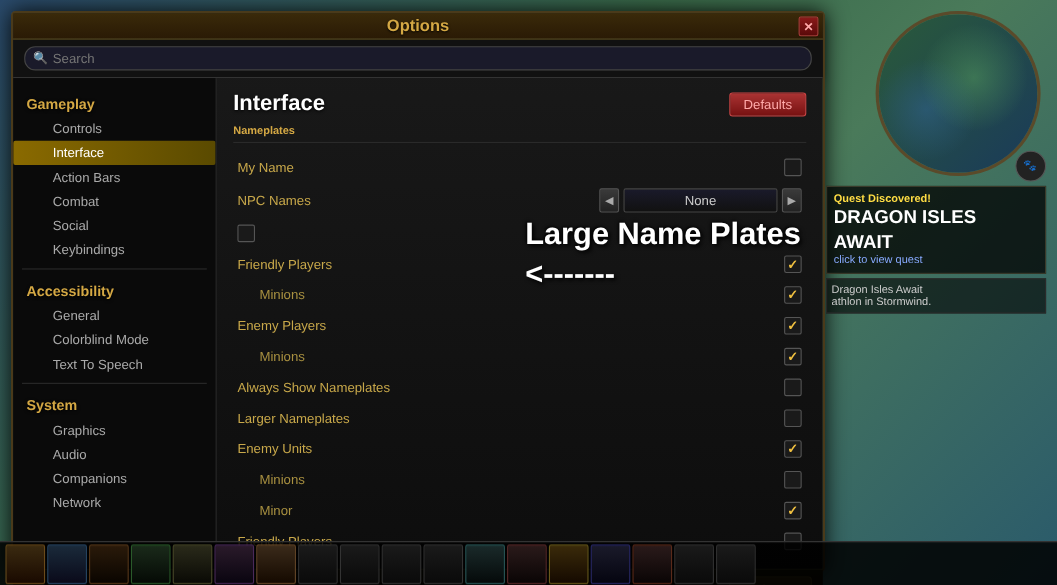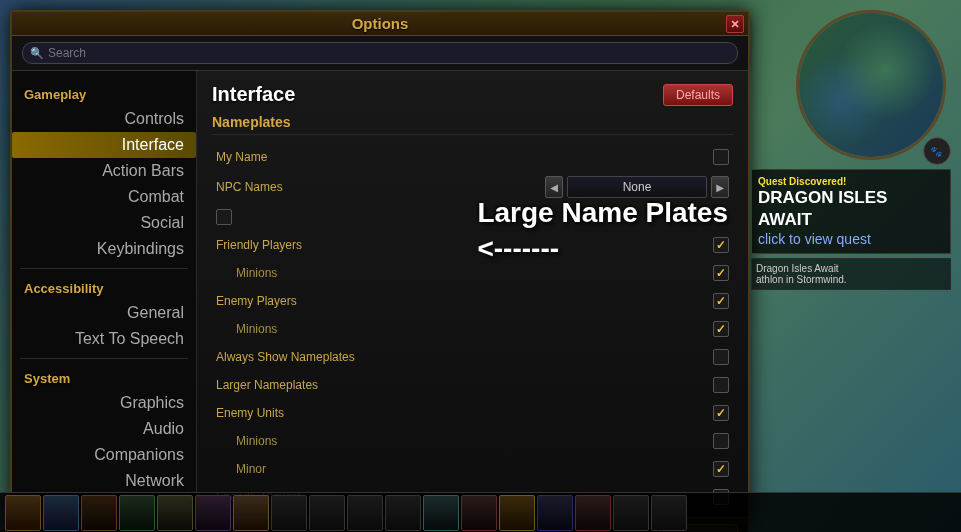--- a/index.html
+++ b/index.html
@@ -116,25 +116,24 @@
 
     .sidebar-group-label {
       color: #d4a844;
       font-size: 13px;
       font-weight: bold;
       padding: 6px 12px 4px;
       text-shadow: 0 1px 3px #000;
     }
 
     .sidebar-item {
-      padding: 4px 12px 4px 20px;
+      padding: 4px 12px 4px 36px;
       color: #aaa;
-      font-size: 16px;
+      font-size: 12px;
       cursor: pointer;
-      text-align: right;
     }
 
     .sidebar-item.active {
       background: linear-gradient(90deg, #8a6a00, #5a4a00);
       color: #fff;
       border-radius: 2px;
     }
 
     .sidebar-divider {
       height: 1px;
@@ -170,21 +169,21 @@
       border: 1px solid #cc4444;
       border-radius: 3px;
       padding: 3px 12px;
       color: #ffaaaa;
       font-size: 12px;
       cursor: pointer;
     }
 
     .section-title {
       color: #d4a844;
-      font-size: 14px;
+      font-size: 10px;
       font-weight: bold;
       margin-bottom: 8px;
       padding-bottom: 4px;
       border-bottom: 1px solid #2a2a2a;
     }
 
     
     .settings-scroll {
       flex: 1;
       overflow-y: auto;
@@ -428,20 +427,21 @@
       <div class="sidebar-item active">Interface</div>
       <div class="sidebar-item">Action Bars</div>
       <div class="sidebar-item">Combat</div>
       <div class="sidebar-item">Social</div>
       <div class="sidebar-item">Keybindings</div>
 
       <div class="sidebar-divider"></div>
 
       <div class="sidebar-group-label">Accessibility</div>
       <div class="sidebar-item">General</div>
+      <div class="sidebar-item">Colorblind Mode</div>
       <div class="sidebar-item">Text To Speech</div>
 
       <div class="sidebar-divider"></div>
 
       <div class="sidebar-group-label">System</div>
       <div class="sidebar-item">Graphics</div>
       <div class="sidebar-item">Audio</div>
       <div class="sidebar-item">Companions</div>
       <div class="sidebar-item">Network</div>
     </div>
@@ -545,21 +545,21 @@
       <div class="minimap-circle">
         <div class="minimap-inner"></div>
       </div>
       <div style="position:absolute; bottom:0; right:0; background:#222; border:1px solid #555; border-radius:50%; width:28px; height:28px; display:flex; align-items:center; justify-content:center; font-size:10px; color:#aaa;">🐾</div>
     </div>
   </div>
 
   <div style="background:rgba(0,0,0,0.75); border:1px solid #3a3a2a; padding:6px; margin-top:4px;">
     <div style="color:#ffdd44; font-size:10px; font-weight:bold;">Quest Discovered!</div>
     <div style="color:#fff; font-size:17px; font-weight:bold; text-transform:uppercase; line-height:1.3;">Dragon Isles<br>Await</div>
-    <div style="color:#88aaff; font-size:14px; cursor:pointer;">click to view quest</div>
+    <div style="color:#88aaff; font-size:10px; cursor:pointer;">click to view quest</div>
   </div>
 
   <div style="background:rgba(0,0,0,0.6); border:1px solid #2a2a2a; padding:4px; margin-top:4px; font-size:10px; color:#ccc;">
     <span>Dragon Isles Await</span><br>
     <span>athlon in Stormwind.</span>
   </div>
 </div>
 
 <div class="hotbar" style="position:absolute; bottom:0; left:0; right:0; height:40px; background:rgba(0,0,0,0.85); display:flex; align-items:center; padding:2px 5px; gap:2px; border-top:1px solid #333;">
   <div class="hotbar-slot filled" style="width:36px;height:36px;background:linear-gradient(180deg,#3a2a10,#1a0a00);border:1px solid #6a4a1a;border-radius:2px;"></div>

